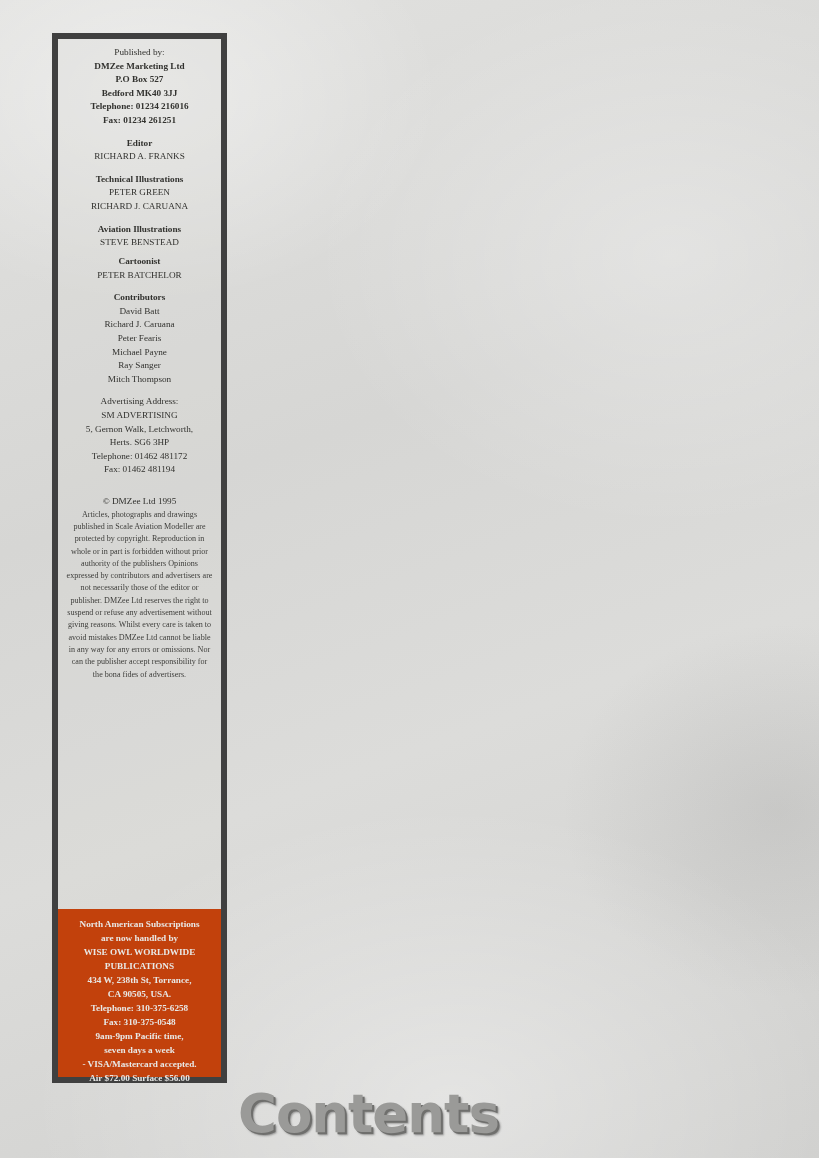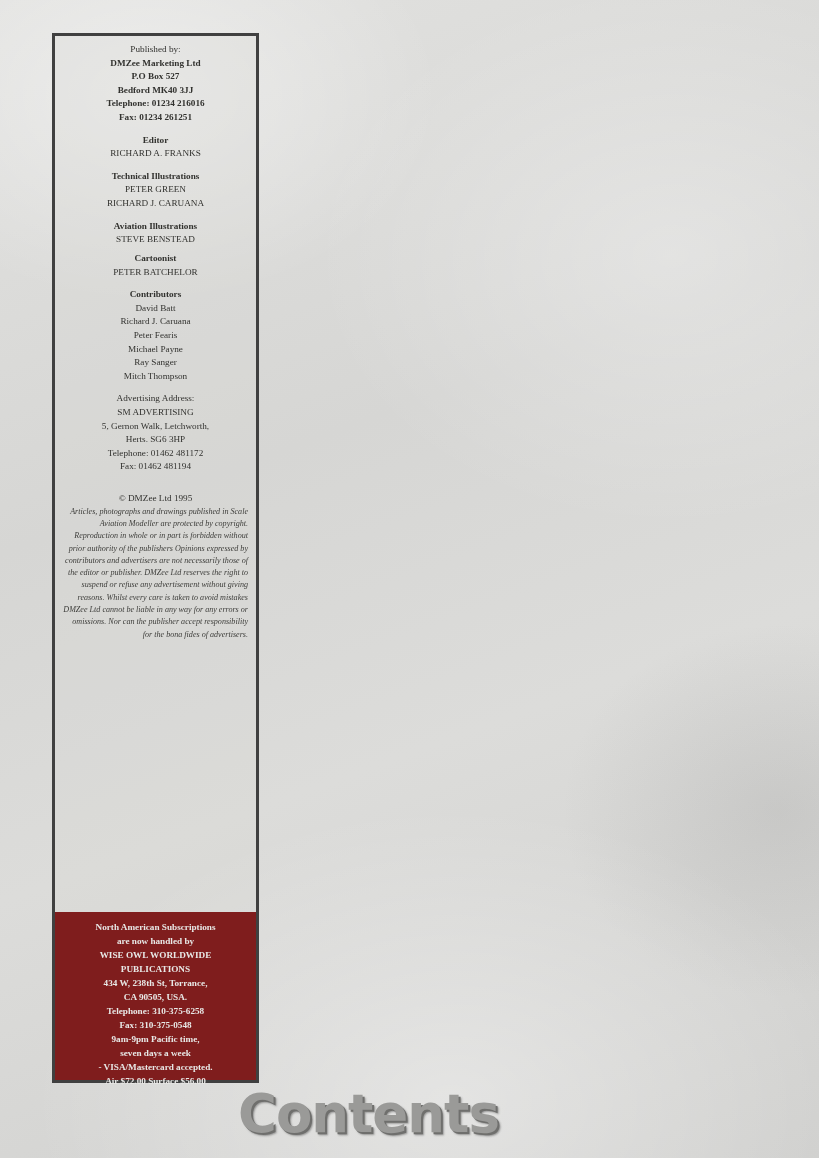--- a/index.html
+++ b/index.html
@@ -31,56 +31,54 @@
     pointer-events: none;
     z-index: 0;
   }
   #page > * { position: relative; z-index: 1; }
 
   
   .sidebar {
     position: absolute;
     left: 52px;
     top: 33px;
-    width: 207px;
+    width: 175px;
     height: 1050px;
-    border: 3px solid #404040;
+    border: 6px solid #404040;
     box-sizing: border-box;
     background: rgba(214,214,211,0.25);
   }
   .sb-inner {
     padding: 7px 8px 0 8px;
     text-align: center;
     font-size: 9.2px;
     line-height: 1.48;
     color: #32322f;
   }
   .sb-b { font-weight: bold; }
   .sb-i { }
   .sb-gap { height: 9px; }
   .sb-gap-sm { height: 5px; }
   .sb-line { display: block; }
   .sb-legal {
-    font-style: italic;
     font-size: 8.1px;
     line-height: 1.52;
     color: #3d3d3a;
-    text-align: right;
   }
   .sb-note {
     font-size: 9px;
     line-height: 1.5;
   }
   .sb-black {
     position: absolute;
     left: 0;
     right: 0;
     bottom: 0;
     height: 168px;
-    background: #7f1d1d;
+    background: #c2410c;
     color: #e8e8e6;
     text-align: center;
     font-size: 9.2px;
     line-height: 1.52;
     padding-top: 9px;
     box-sizing: border-box;
     font-weight: bold;
   }
 
   

